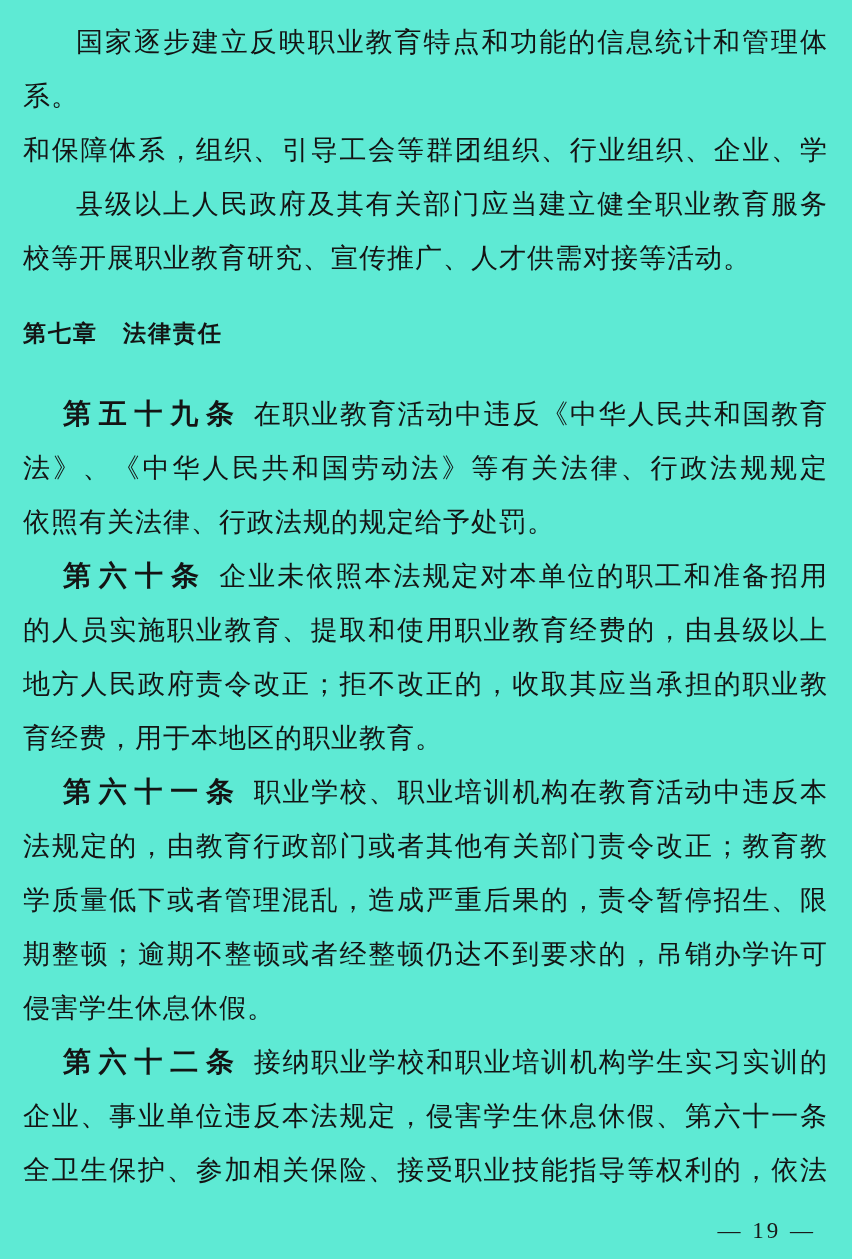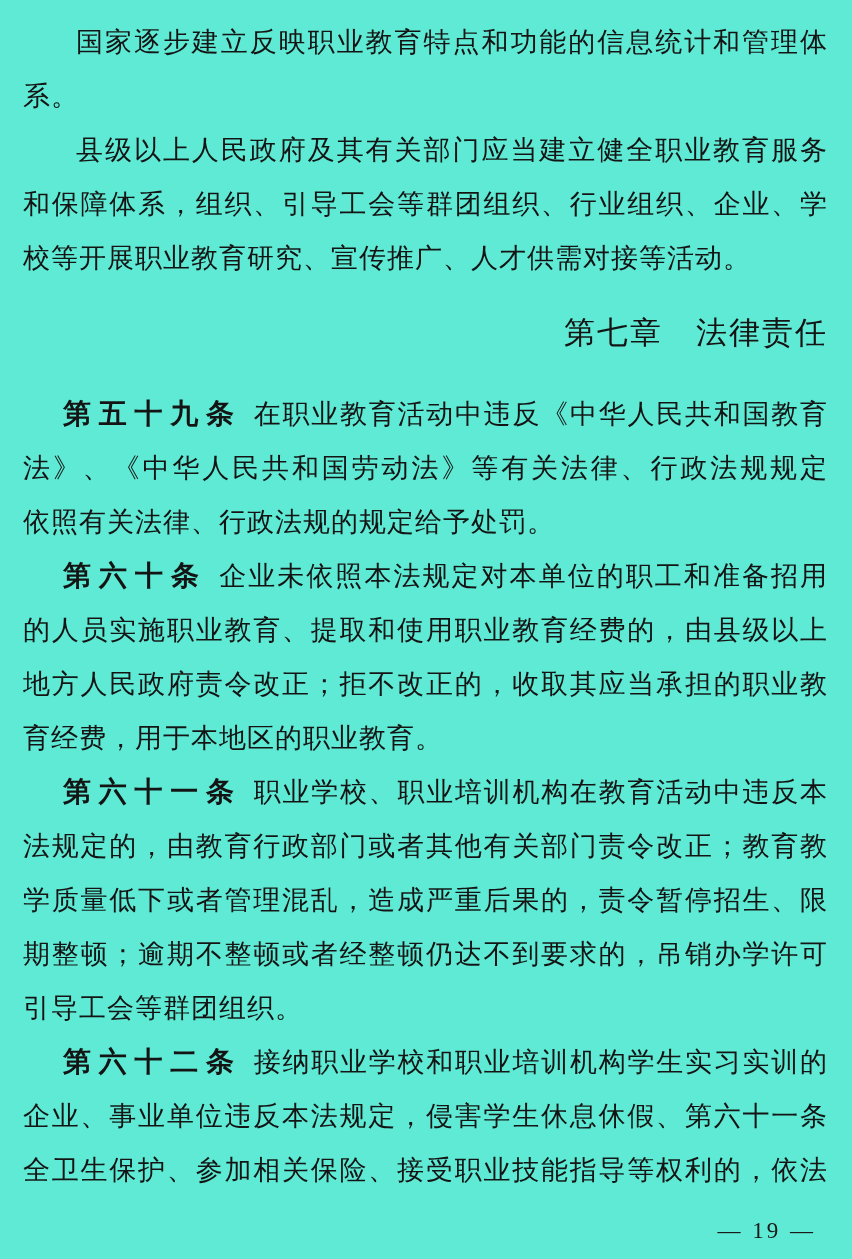--- a/index.html
+++ b/index.html
@@ -47,26 +47,26 @@
     font-family: "Liberation Sans", "DejaVu Sans", sans-serif;
     font-weight: 700;
     font-size: 28px;
     letter-spacing: 7px;
     margin-right: 12px;
     margin-top: 21px;
   }
   
   .heading {
     font-family: "Liberation Sans", "DejaVu Sans", sans-serif;
-    font-weight: 400;
-    font-size: 31px;
+    font-weight: 700;
+    font-size: 23px;
     line-height: 52px;
     height: 52px;
     letter-spacing: 2px;
-    text-align: right;
+    text-align: left;
     margin: 22px 0 28px 0;
     white-space: nowrap;
     overflow: hidden;
   }
   
   .footer {
     position: absolute;
     top: 1216px;
     right: 36px;
     font-size: 23px;
@@ -75,36 +75,36 @@
     color: #1a1a1a;
   }
 </style>
 </head>
 <body>
 
 <div class="page">
   <div id="doc-body">
       <div class="line full indent">国家逐步建立反映职业教育特点和功能的信息统计和管理体</div>
       <div class="line">系。</div>
+      <div class="line full">和保障体系，组织、引导工会等群团组织、行业组织、企业、学</div>
       <div class="line full indent">县级以上人民政府及其有关部门应当建立健全职业教育服务</div>
-      <div class="line full">和保障体系，组织、引导工会等群团组织、行业组织、企业、学</div>
       <div class="line">校等开展职业教育研究、宣传推广、人才供需对接等活动。</div>
       <div class="heading">第七章　法律责任</div>
       <div class="line full article-first"><span class="lead">第五十九条</span>在职业教育活动中违反《中华人民共和国教育</div>
       <div class="line full">法》、《中华人民共和国劳动法》等有关法律、行政法规规定的，</div>
       <div class="line">依照有关法律、行政法规的规定给予处罚。</div>
       <div class="line full article-first"><span class="lead">第六十条</span>企业未依照本法规定对本单位的职工和准备招用</div>
       <div class="line full">的人员实施职业教育、提取和使用职业教育经费的，由县级以上</div>
       <div class="line full">地方人民政府责令改正；拒不改正的，收取其应当承担的职业教</div>
       <div class="line">育经费，用于本地区的职业教育。</div>
       <div class="line full article-first"><span class="lead">第六十一条</span>职业学校、职业培训机构在教育活动中违反本</div>
       <div class="line full">法规定的，由教育行政部门或者其他有关部门责令改正；教育教</div>
       <div class="line full">学质量低下或者管理混乱，造成严重后果的，责令暂停招生、限</div>
       <div class="line full">期整顿；逾期不整顿或者经整顿仍达不到要求的，吊销办学许可</div>
-      <div class="line">引导工会等群团组织。</div>
+      <div class="line">侵害学生休息休假。</div>
       <div class="line full article-first"><span class="lead">第六十二条</span>接纳职业学校和职业培训机构学生实习实训的</div>
       <div class="line full">企业、事业单位违反本法规定，侵害学生休息休假、第六十一条</div>
       <div class="line full">全卫生保护、参加相关保险、接受职业技能指导等权利的，依法</div>
     </div>
   <div class="footer">
     <span>— 19 —</span>
   </div>
 </div>
 
 </body></html>

